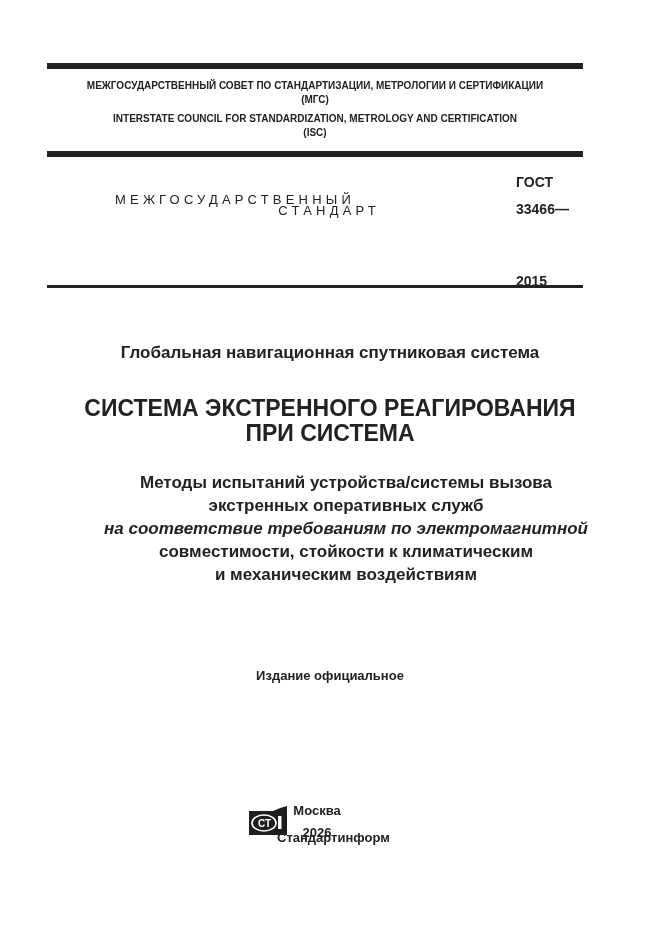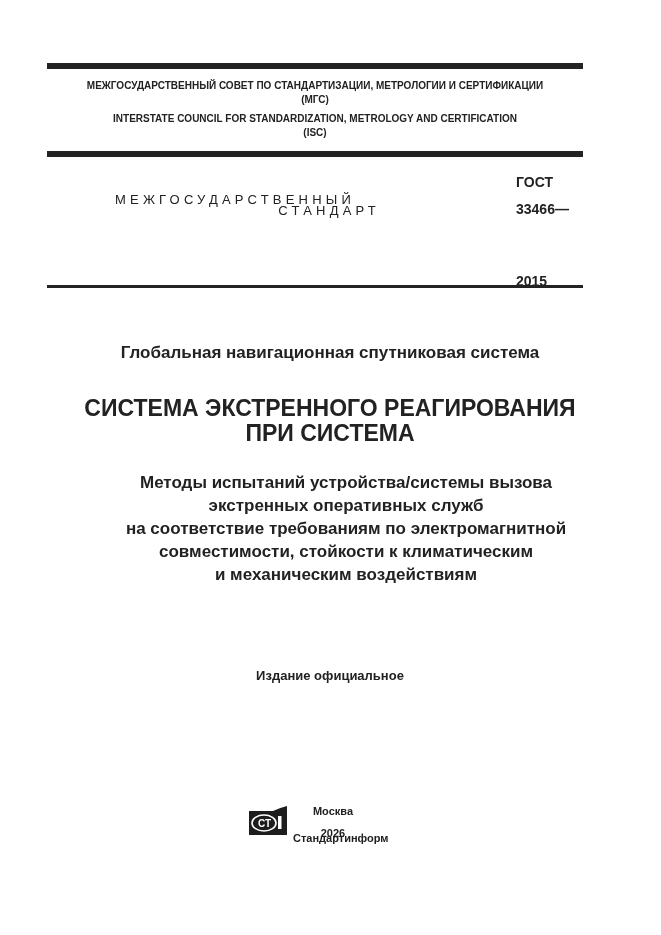--- a/index.html
+++ b/index.html
@@ -8,21 +8,21 @@
   .abs { position: absolute; }
   .bar { position: absolute; left: 47px; width: 536px; background: #232323; }
   .center { text-align: center; }
   .council { left: 47px; width: 536px; font-size: 10px; font-weight: bold; line-height: 14px; }
   .std-label { left: 90px; width: 290px; font-size: 13px; font-weight: normal; letter-spacing: 4.2px; line-height: 21px; }
   .gost { left: 516px; font-size: 14px; font-weight: bold; line-height: 27.5px; }
   .t1 { left: 30px; width: 600px; font-size: 17px; font-weight: bold; }
   .t2 { left: 30px; width: 600px; font-size: 23px; font-weight: bold; line-height: 25px; }
   .t3 { left: 46px; width: 600px; font-size: 17px; font-weight: bold; line-height: 23.5px; }
   .edition { left: 200px; width: 260px; font-size: 13px; font-weight: bold; }
-  .pub { left: 293px; width: 80px; font-size: 11px; font-weight: bold; line-height: 10.5px; }
+  .pub { left: 277px; width: 80px; font-size: 13px; font-weight: bold; line-height: 10.5px; }
   .logo { left: 247px; top: 805px; width: 42px; height: 32px; }
 </style>
 </head>
 <body>
 
 <div class="bar" style="top:63px;height:6px;"></div>
 
 <div class="abs council center" style="top:79px;">МЕЖГОСУДАРСТВЕННЫЙ СОВЕТ ПО СТАНДАРТИЗАЦИИ, МЕТРОЛОГИИ И СЕРТИФИКАЦИИ</div>
 <div class="abs council center" style="top:93px;">(МГС)</div>
 <div class="abs council center" style="top:112px;">INTERSTATE COUNCIL FOR STANDARDIZATION, METROLOGY AND CERTIFICATION</div>
@@ -39,21 +39,21 @@
 
 <div class="bar" style="top:285px;height:3px;"></div>
 
 <div class="abs t1 center" style="top:343px;">Глобальная навигационная спутниковая система</div>
 
 <div class="abs t2 center" style="top:396px;">СИСТЕМА ЭКСТРЕННОГО РЕАГИРОВАНИЯ</div>
 <div class="abs t2 center" style="top:421px;">ПРИ СИСТЕМА</div>
 
 <div class="abs t3 center" style="top:471px;">Методы испытаний устройства/системы вызова</div>
 <div class="abs t3 center" style="top:494px;">экстренных оперативных служб</div>
-<div class="abs t3 center" style="top:517px;">на соответствие требованиям по электромагнитной</div>
+<div class="abs t3 center" style="top:517px;font-style:italic;">на соответствие требованиям по электромагнитной</div>
 <div class="abs t3 center" style="top:540px;">совместимости, стойкости к климатическим</div>
 <div class="abs t3 center" style="top:563px;">и механическим воздействиям</div>
 
 <div class="abs edition center" style="top:668px;">Издание официальное</div>
 
 <svg class="abs logo" viewBox="0 0 42 32">
   <path d="M2 6 L26 6 Q32 3 40 1 L40 30 L2 30 Z" fill="#1d1d1d"></path>
   <ellipse cx="17" cy="18" rx="12" ry="8" fill="none" stroke="#ffffff" stroke-width="1.6"></ellipse>
   <text x="11" y="22" font-family="Liberation Sans, sans-serif" font-size="10" font-weight="bold" fill="#ffffff">СТ</text>
   <rect x="31" y="11" width="3.5" height="13" fill="#ffffff"></rect>

